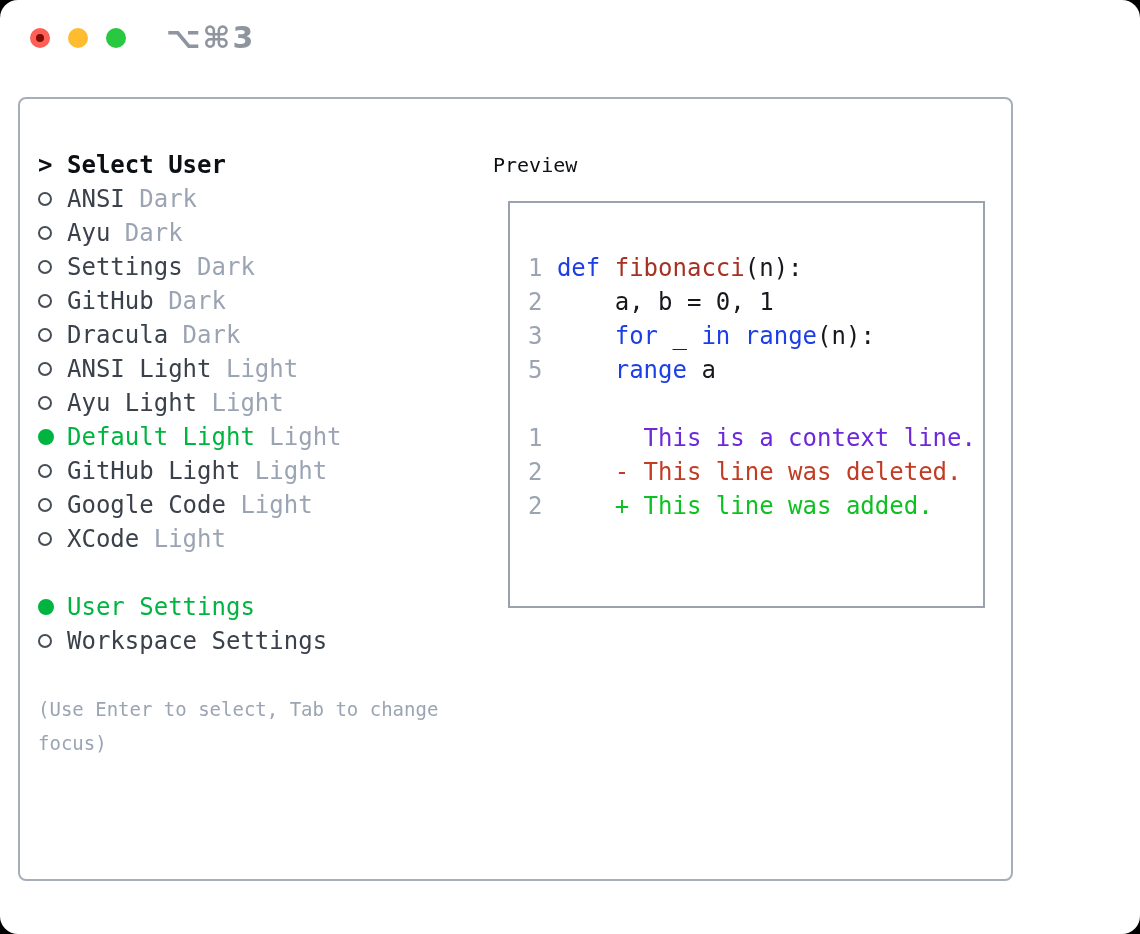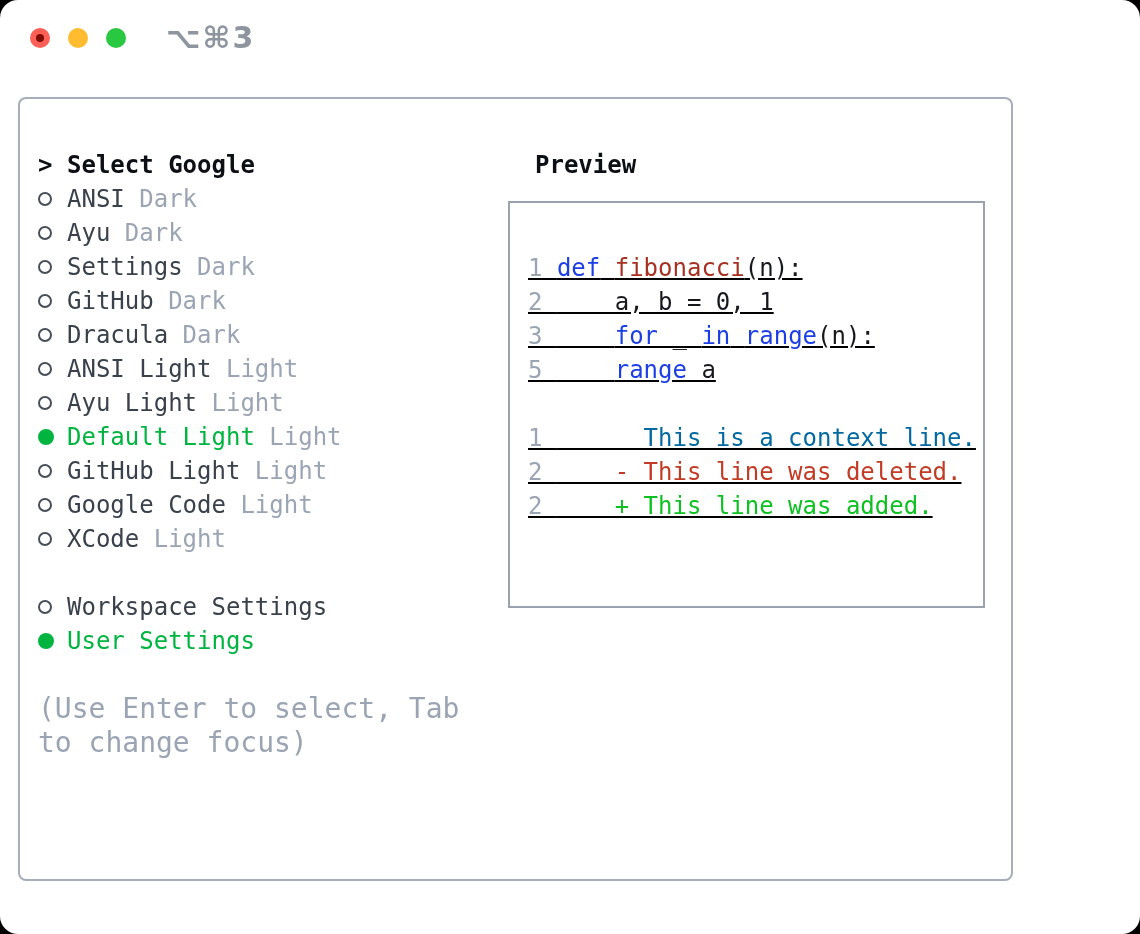--- a/index.html
+++ b/index.html
@@ -34,59 +34,59 @@
   .prompt{font-weight:bold;color:#0c0f13;font-size:24px}
   .hdr .lbl{font-weight:bold;color:#0c0f13}
   .apply-hdr .lbl{font-weight:normal;color:#101419}
   .lbl{white-space:pre}
   .vr{color:#9ba4b3}
   .nm{color:#3a414b}
   .nm.sel{color:#00b440}
   .dot{width:14px;height:14px;border:2px solid #474e58;border-radius:50%;box-sizing:border-box;background:transparent}
   .dot.on{width:16px;height:16px;border-color:#00b440;background:#00b440}
   .blank{height:34px}
-  .hint{width:450px;font-size:28px;line-height:34px;color:#9ba4b3}
+  .hint{width:450px;font-size:19px;line-height:34px;color:#9ba4b3}
 
   
   .preview-title{
     position:absolute;left:493px;top:148px;height:34px;line-height:34px;
-    font-size:24px;font-weight:bold;color:#0c0f13;margin-left:42px;
+    font-size:20px;font-weight:normal;color:#0c0f13;
   }
   .preview-box{
     position:absolute;left:508px;top:201px;width:477px;height:407px;
     border:2px solid #9aa2ad;box-sizing:border-box;background:#fff;
-    padding:48px 0 0 18px;overflow:hidden;text-decoration:underline;
+    padding:48px 0 0 18px;overflow:hidden;
   }
   .cl{height:34px;line-height:34px;font-size:24px;white-space:pre;color:#16181d}
   .ln{color:#9ba4b3}
   .tk-kw{color:#1c3fe5}
   .tk-fn{color:#a63122}
   .tk-pl{color:#16181d}
-  .tk-ctx{color:#0369a1}
+  .tk-ctx{color:#6d28d9}
   .tk-del{color:#c23b24}
   .tk-add{color:#0ec122}
 </style>
 </head>
 <body>
 
 <div class="window">
 
   <div class="titlebar">
     <span class="tl tl-red"></span>
     <span class="tl tl-yellow"></span>
     <span class="tl tl-green"></span>
     <span class="shortcut">⌥⌘3</span>
   </div>
 
   <div class="panel"></div>
 
   <div class="left-col">
     <div class="row hdr">
       <span class="mk prompt">&gt;</span>
-      <span class="lbl">Select Google</span>
+      <span class="lbl">Select User</span>
     </div>
     <div>
         <div class="row">
           <span class="mk">
             <span class="dot"></span>
           </span>
           <span class="lbl"><span class="nm">ANSI</span> <span class="vr">Dark</span></span>
         </div>
         <div class="row">
           <span class="mk">
@@ -146,29 +146,29 @@
           <span class="mk">
             <span class="dot"></span>
           </span>
           <span class="lbl"><span class="nm">XCode</span> <span class="vr">Light</span></span>
         </div>
       </div>
     <div class="blank"></div>
     <div>
         <div class="row">
           <span class="mk">
+            <span class="dot on"></span>
+          </span>
+          <span class="lbl"><span class="nm sel">User Settings</span></span>
+        </div>
+        <div class="row">
+          <span class="mk">
             <span class="dot"></span>
           </span>
           <span class="lbl"><span class="nm">Workspace Settings</span></span>
-        </div>
-        <div class="row">
-          <span class="mk">
-            <span class="dot on"></span>
-          </span>
-          <span class="lbl"><span class="nm sel">User Settings</span></span>
         </div>
       </div>
     <div class="blank"></div>
     <div class="hint">(Use Enter to select, Tab to change focus)</div>
   </div>
 
   <div class="preview-title">Preview</div>
   <div class="preview-box">
     <div>
         <div class="cl"><span class="ln">1 </span><span class="tk-kw">def</span><span class="tk-pl"> </span><span class="tk-fn">fibonacci</span><span class="tk-pl">(n):</span></div>

